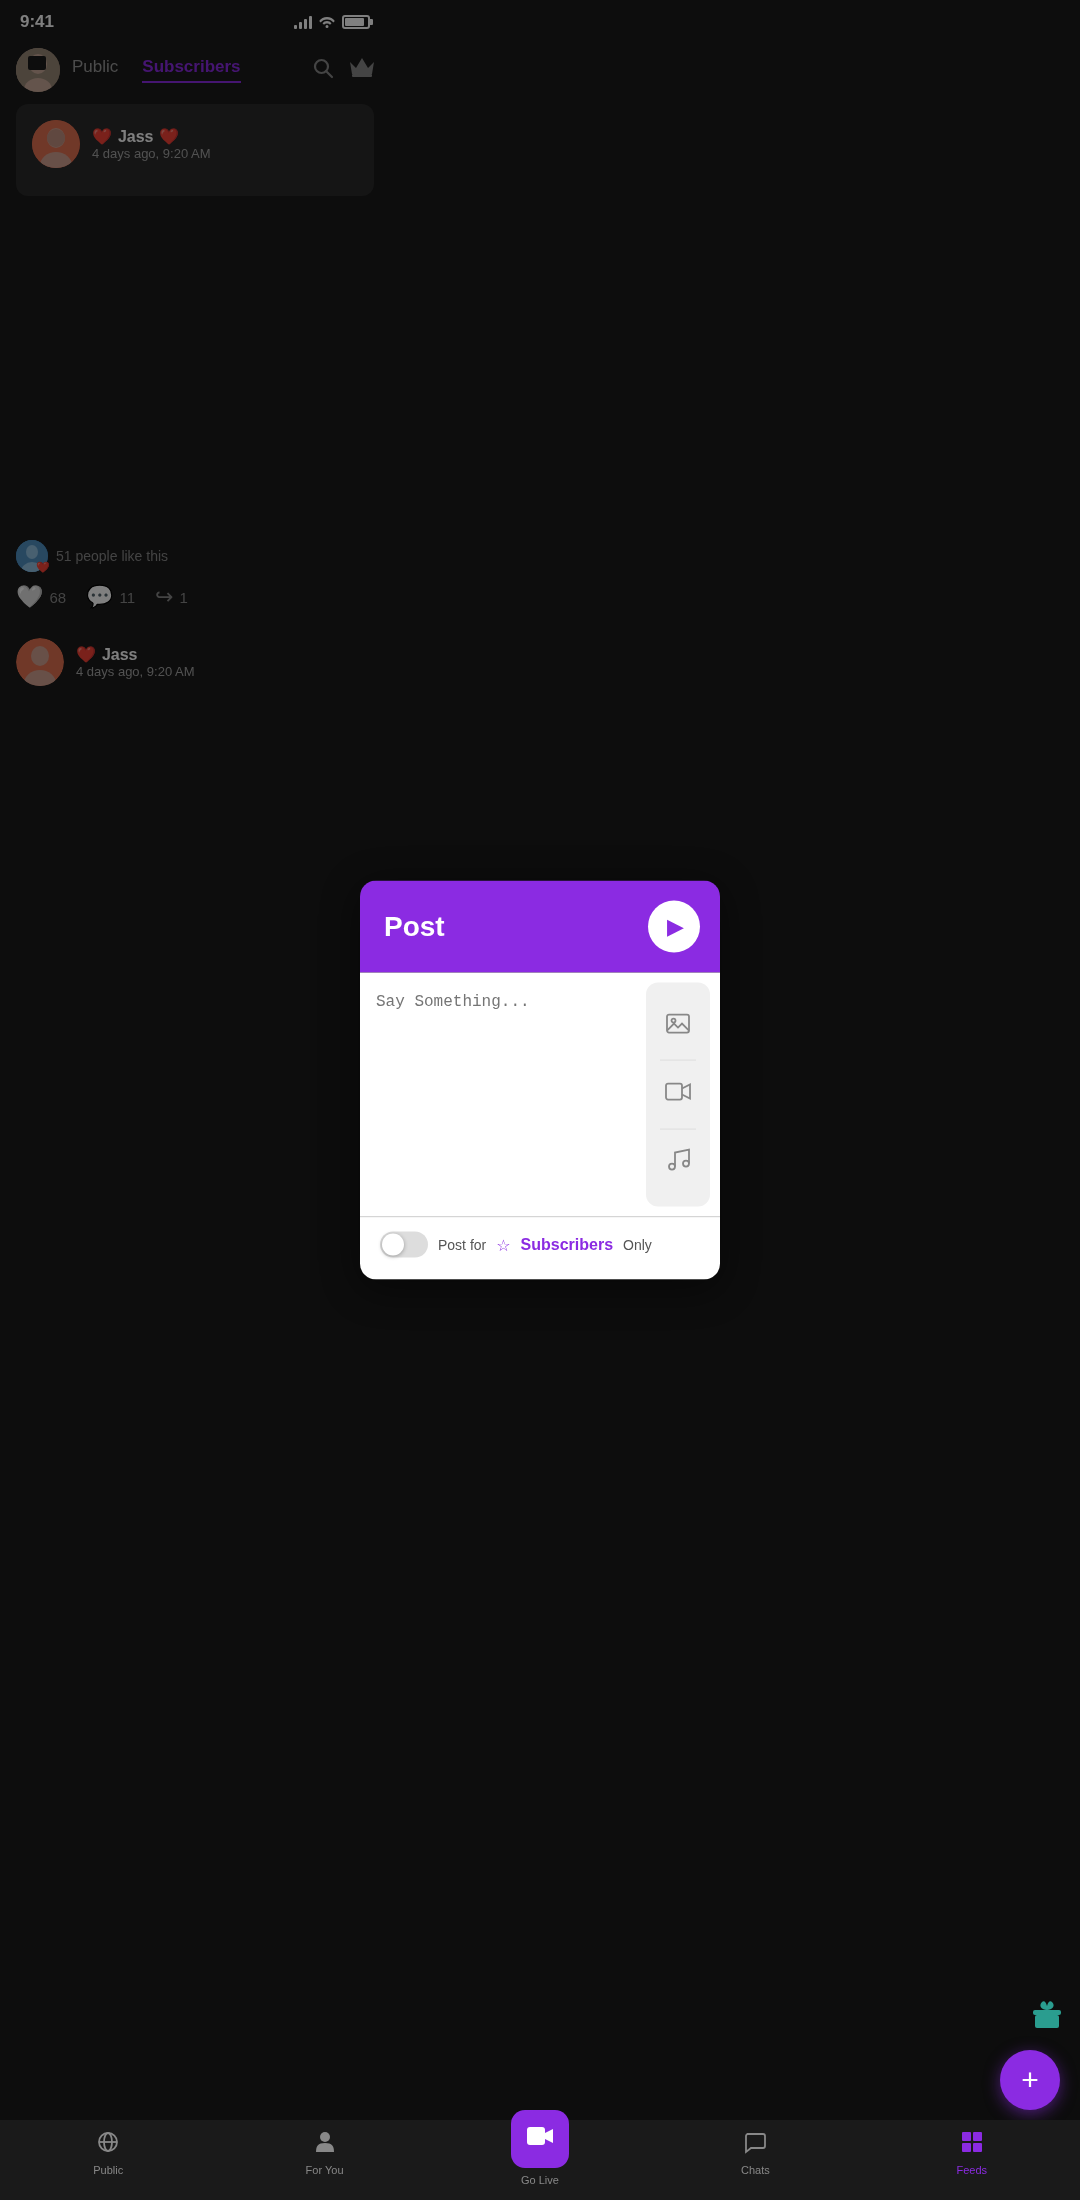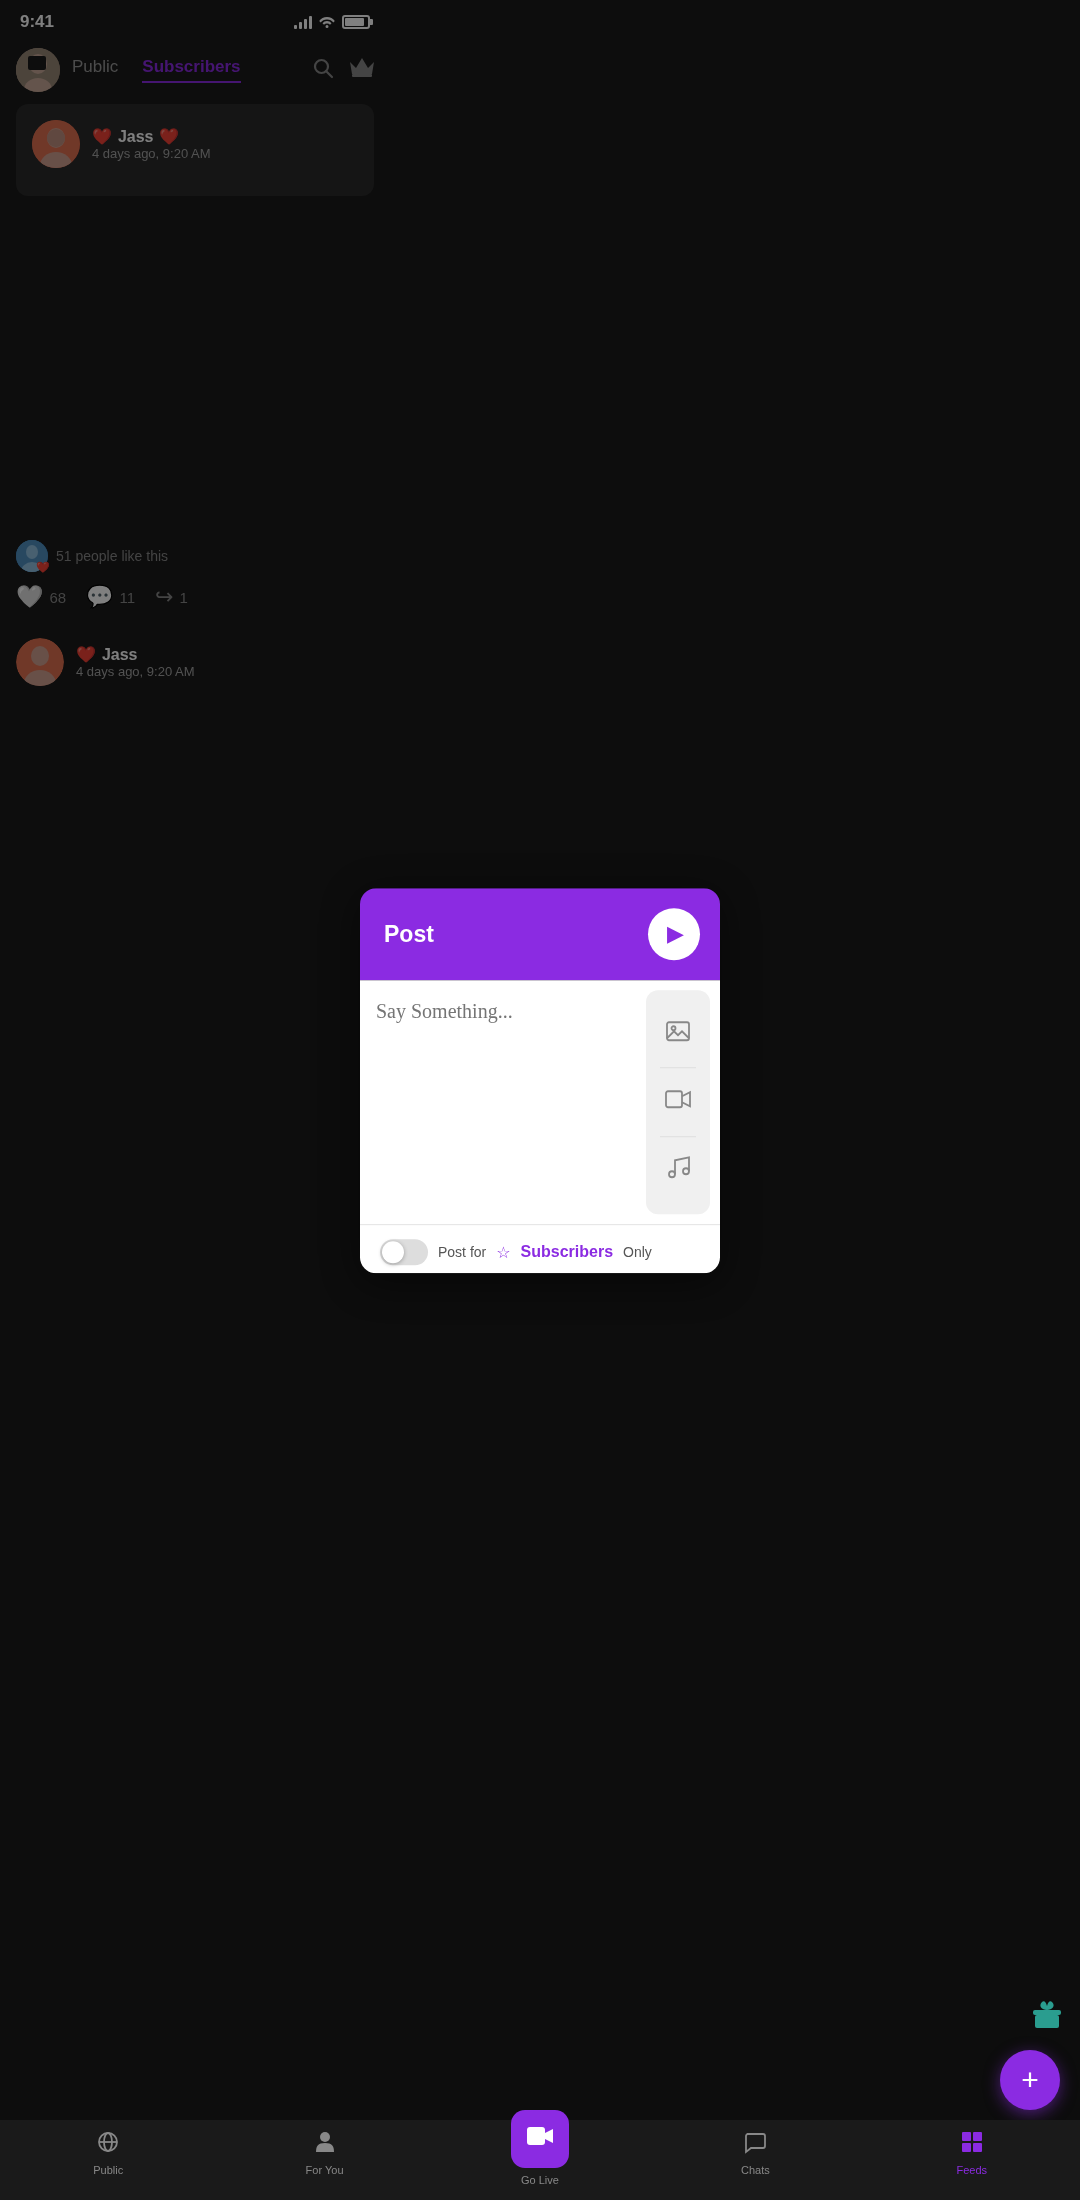--- a/index.html
+++ b/index.html
@@ -208,21 +208,21 @@
 
     .modal-header {
       background: #8B2BE2;
       padding: 20px 20px 20px 24px;
       display: flex;
       align-items: center;
       justify-content: space-between;
     }
     .modal-title {
       color: #fff;
-      font-size: 23px;
+      font-size: 28px;
       font-weight: 700;
     }
     .send-btn {
       width: 52px;
       height: 52px;
       border-radius: 50%;
       background: #fff;
       border: none;
       display: flex;
       align-items: center;
@@ -269,21 +269,21 @@
       font-size: 22px;
     }
     .side-divider {
       width: 36px;
       height: 1px;
       background: #ddd;
     }
 
     .modal-footer {
       background: #fff;
-      padding: 14px 20px 8px;
+      padding: 14px 20px 22px;
       display: flex;
       align-items: center;
       gap: 10px;
       border-top: 1px solid #eee;
     }
 
     
     .toggle-switch {
       width: 48px;
       height: 26px;
@@ -554,21 +554,21 @@
 
   <div class="modal-header">
     <span class="modal-title">Post</span>
     <button class="send-btn">
       <span class="send-icon">▶</span>
     </button>
   </div>
 
   <div class="modal-body">
     <div class="modal-textarea-area">
-      <textarea style="width: 100%; height: 200px; border: none; outline: none; font-size: 20px; color: rgb(187, 187, 187); resize: none; font-family: Liberation Serif, serif; background: transparent;" placeholder="Say Something..."></textarea>
+      <textarea style="width: 100%; height: 200px; border: none; outline: none; font-size: 16px; color: rgb(187, 187, 187); resize: none; font-family: Liberation Mono, monospace; background: transparent;" placeholder="Say Something..."></textarea>
     </div>
     <div class="modal-side-actions">
       <div class="side-action-btn">
         <span class="side-icon">
           <svg width="26" height="26" viewBox="0 0 26 26" fill="none" stroke="#888" stroke-width="1.8">
             <rect x="2" y="4" width="22" height="18" rx="2"></rect>
             <circle cx="8.5" cy="10" r="2"></circle>
             <polyline points="2,20 9,13 13,17 17,13 24,20"></polyline>
           </svg>
         </span>

